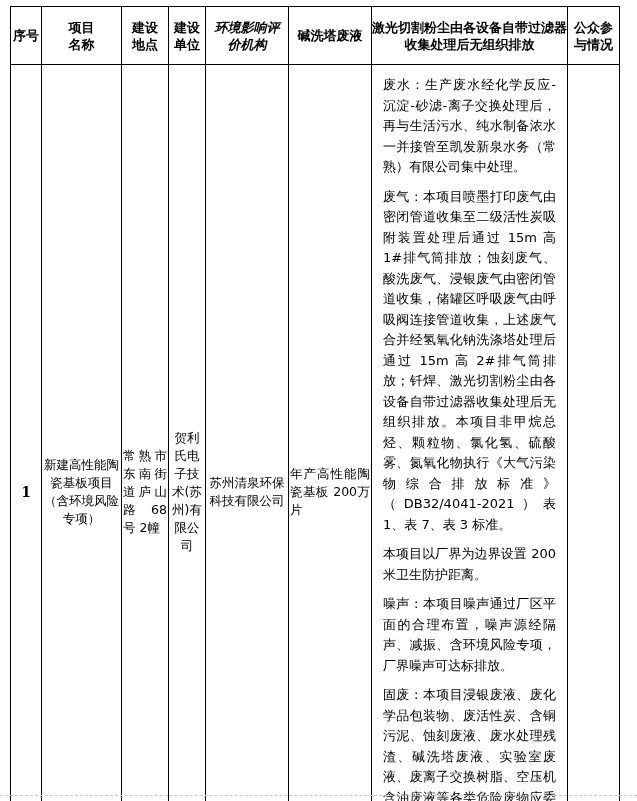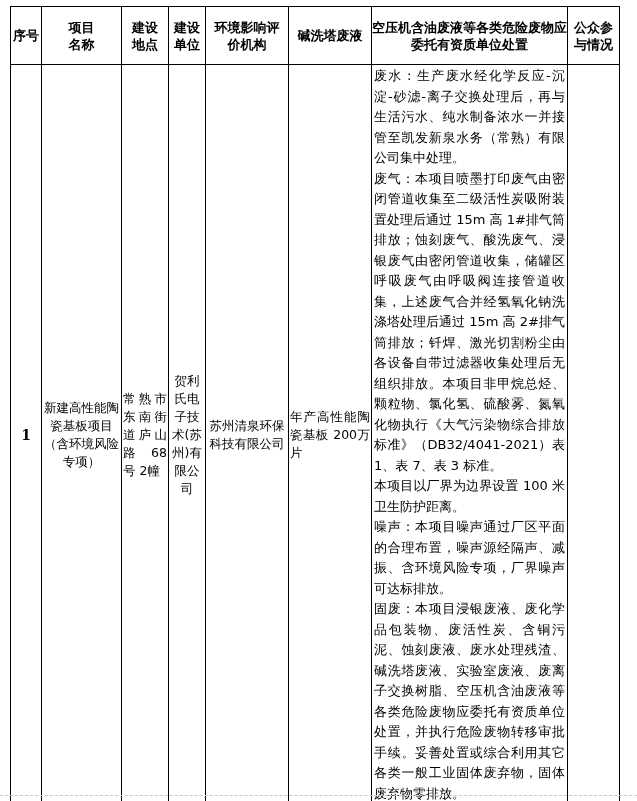--- a/index.html
+++ b/index.html
@@ -44,21 +44,21 @@
     .c-unit { text-align: center; padding: 0 1px !important; }
     .c-eval { text-align: center; padding: 0 2px !important; }
     .c-desc { text-align: justify; padding: 0 1px !important; }
     .c-measures {
       vertical-align: top !important;
       text-align: justify;
       padding: 1px 2px 0 2px !important;
       font-size: 13px !important;
       line-height: 20.5px !important;
     }
-    .c-measures p { margin: 0; }
+    .c-measures p { margin: 9px; }
     .c-public { }
     .bottom-dash {
       position: absolute;
       left: 0;
       top: 795px;
       width: 637px;
       height: 0;
       border-top: 1px dashed #c8c8c8;
     }
   </style>
@@ -78,39 +78,39 @@
   </colgroup>
   <thead>
     <tr>
       <th><span>序号</span></th>
       <th><span class="ml" style="white-space: pre-line;">项目
 名称</span></th>
       <th><span class="ml" style="white-space: pre-line;">建设
 地点</span></th>
       <th><span class="ml" style="white-space: pre-line;">建设
 单位</span></th>
-      <th><span class="ml" style="white-space: pre-line;">环境影响评
+      <th><span class="ml" style="white-space: pre-line; font-style: italic;">环境影响评
 价机构</span></th>
       <th><span>碱洗塔废液</span></th>
-      <th><span>空压机含油废液等各类危险废物应委托有资质单位处置</span></th>
+      <th><span>激光切割粉尘由各设备自带过滤器收集处理后无组织排放</span></th>
       <th><span>公众参与情况</span></th>
     </tr>
   </thead>
   <tbody>
     <tr style="height:727px">
       <td class="c-num">1</td>
       <td class="c-name">新建高性能陶瓷基板项目（含环境风险专项）</td>
       <td class="c-loc">常熟市东南街道庐山路 68号 2幢</td>
       <td class="c-unit">贺利氏电子技术(苏州)有限公司</td>
       <td class="c-eval">苏州清泉环保科技有限公司</td>
       <td class="c-desc">年产高性能陶瓷基板 200万片</td>
       <td class="c-measures">
         <p>废水：生产废水经化学反应-沉淀-砂滤-离子交换处理后，再与生活污水、纯水制备浓水一并接管至凯发新泉水务（常熟）有限公司集中处理。</p>
         <p>废气：本项目喷墨打印废气由密闭管道收集至二级活性炭吸附装置处理后通过 15m 高 1#排气筒排放；蚀刻废气、酸洗废气、浸银废气由密闭管道收集，储罐区呼吸废气由呼吸阀连接管道收集，上述废气合并经氢氧化钠洗涤塔处理后通过 15m 高 2#排气筒排放；钎焊、激光切割粉尘由各设备自带过滤器收集处理后无组织排放。本项目非甲烷总烃、颗粒物、氯化氢、硫酸雾、氮氧化物执行《大气污染物综合排放标准》（DB32/4041-2021）表 1、表 7、表 3 标准。</p>
-        <p>本项目以厂界为边界设置 100 米卫生防护距离。</p>
+        <p>本项目以厂界为边界设置 200 米卫生防护距离。</p>
         <p>噪声：本项目噪声通过厂区平面的合理布置，噪声源经隔声、减振、含环境风险专项，厂界噪声可达标排放。</p>
         <p>固废：本项目浸银废液、废化学品包装物、废活性炭、含铜污泥、蚀刻废液、废水处理残渣、碱洗塔废液、实验室废液、废离子交换树脂、空压机含油废液等各类危险废物应委托有资质单位处置，并执行危险废物转移审批手续。妥善处置或综合利用其它各类一般工业固体废弃物，固体废弃物零排放。</p>
       </td>
       <td class="c-public"></td>
     </tr>
   </tbody>
 </table>
 
 <div class="bottom-dash"></div>
 

